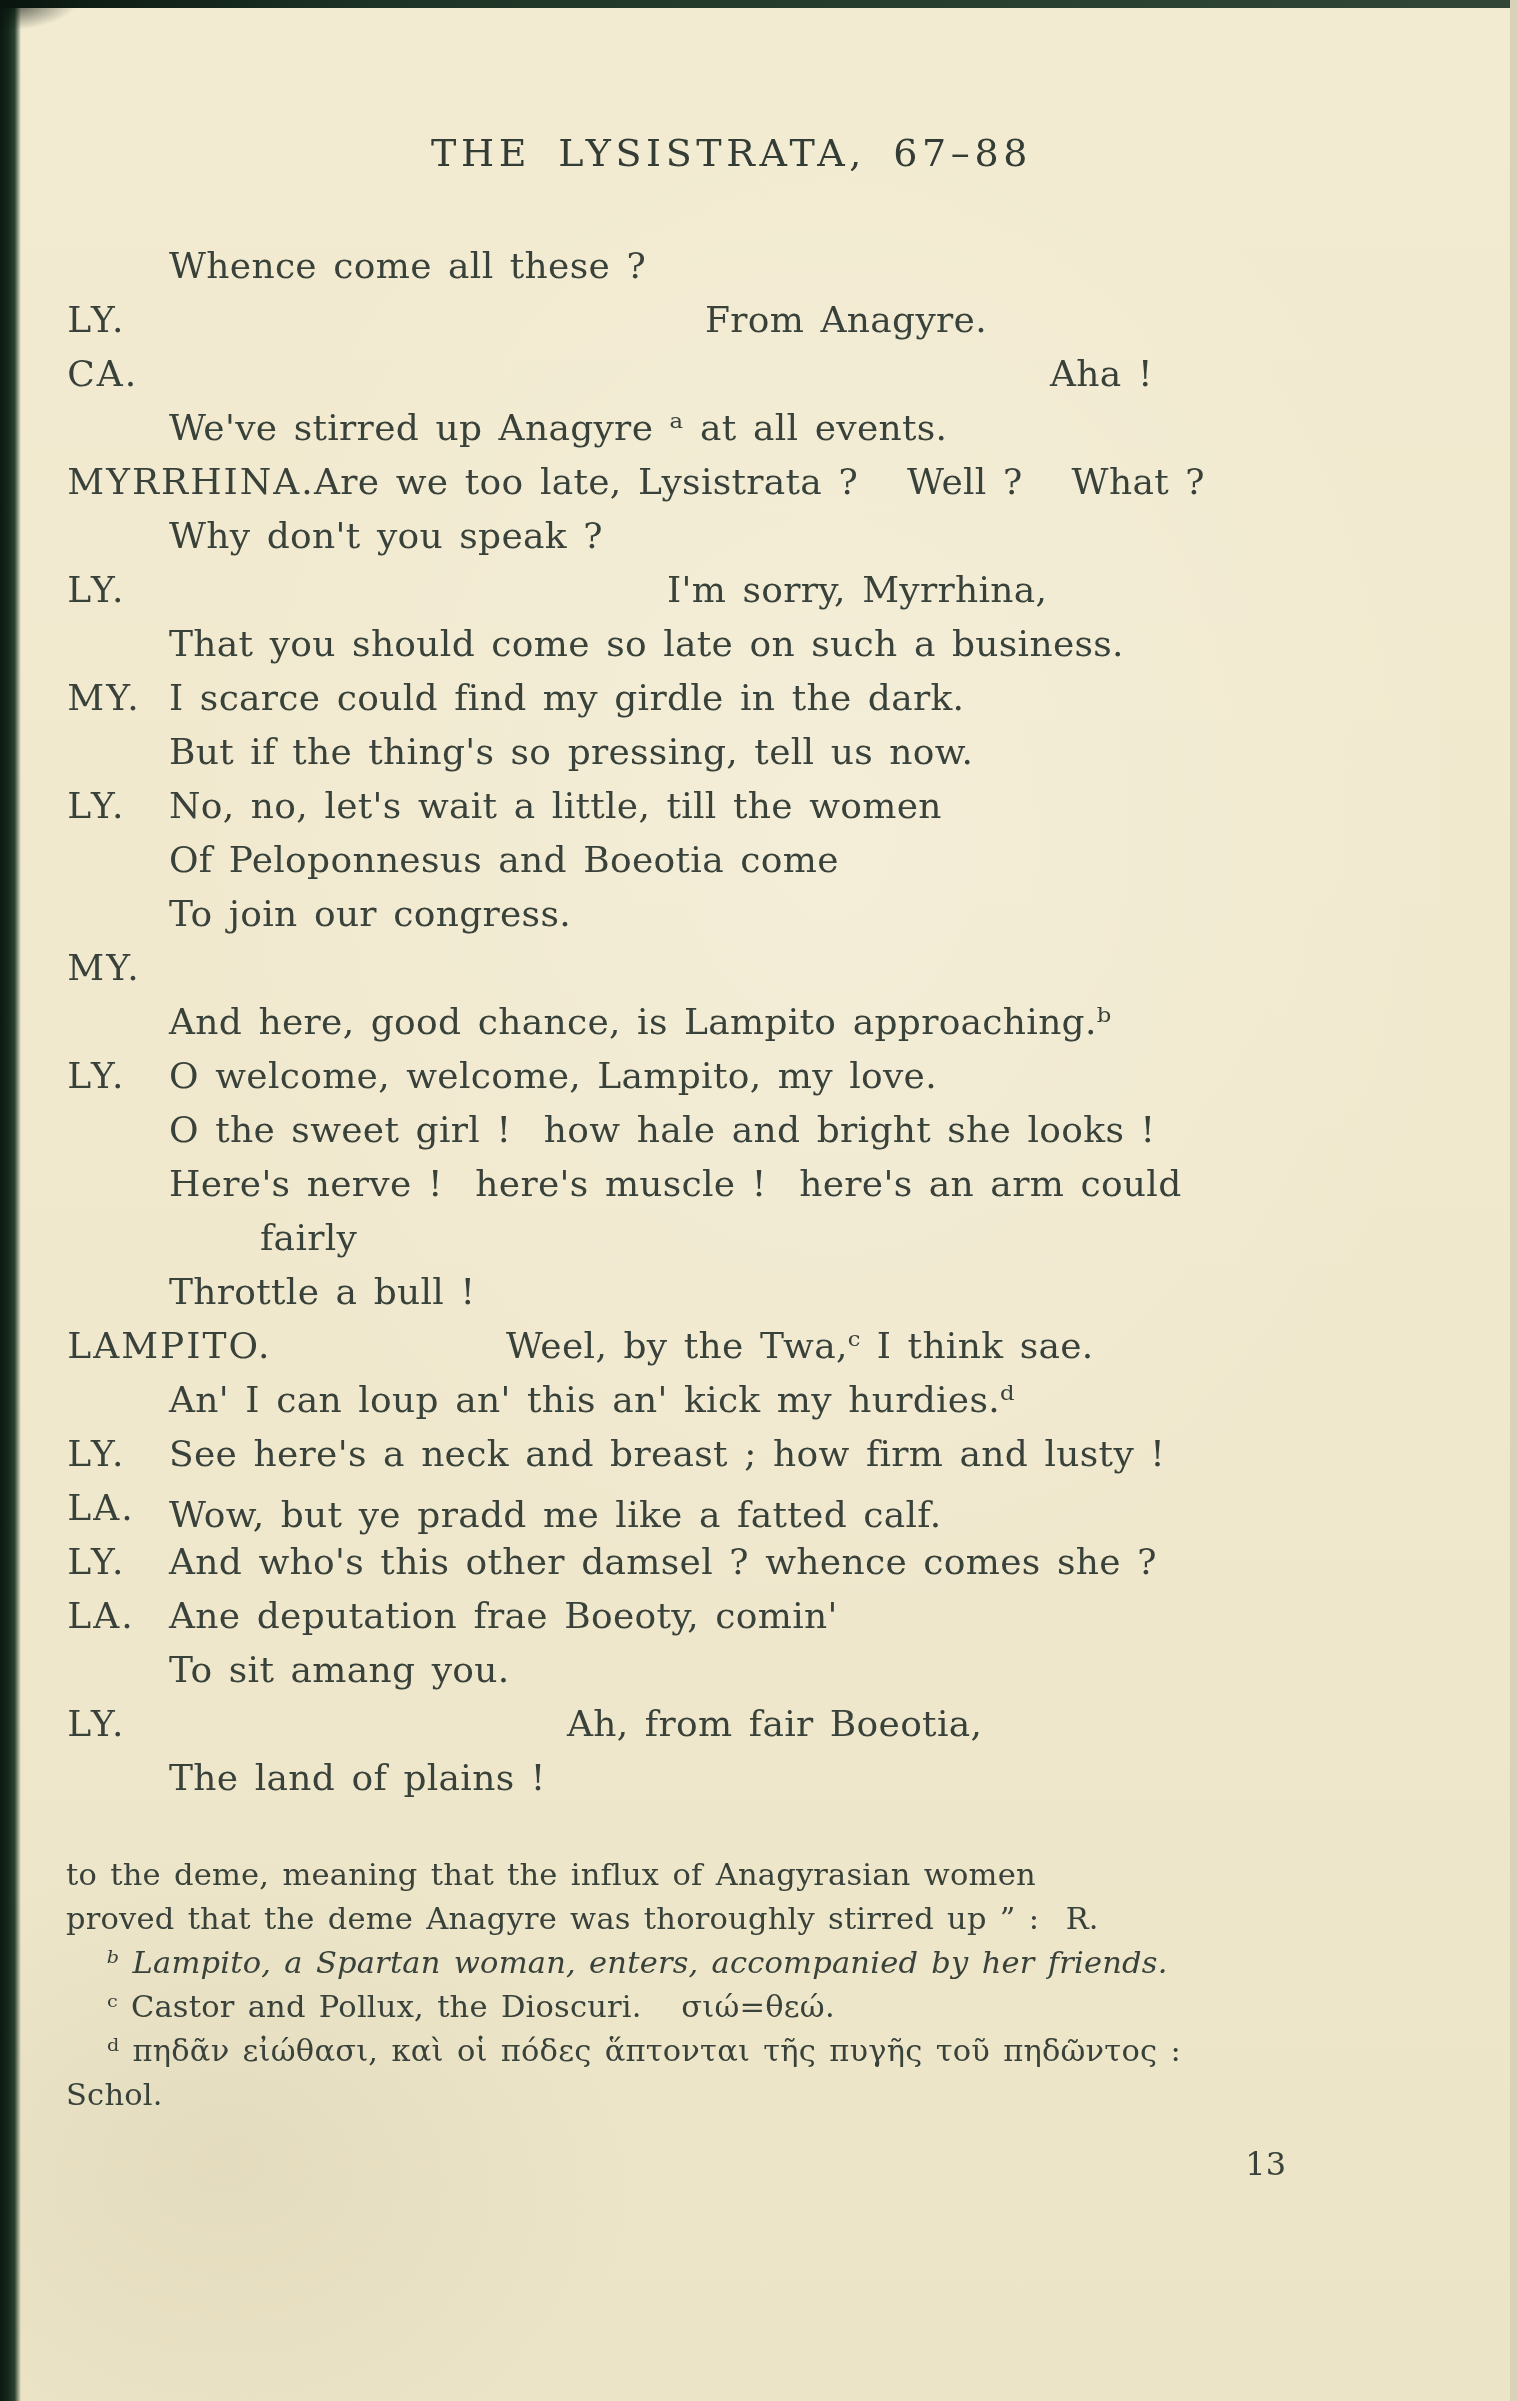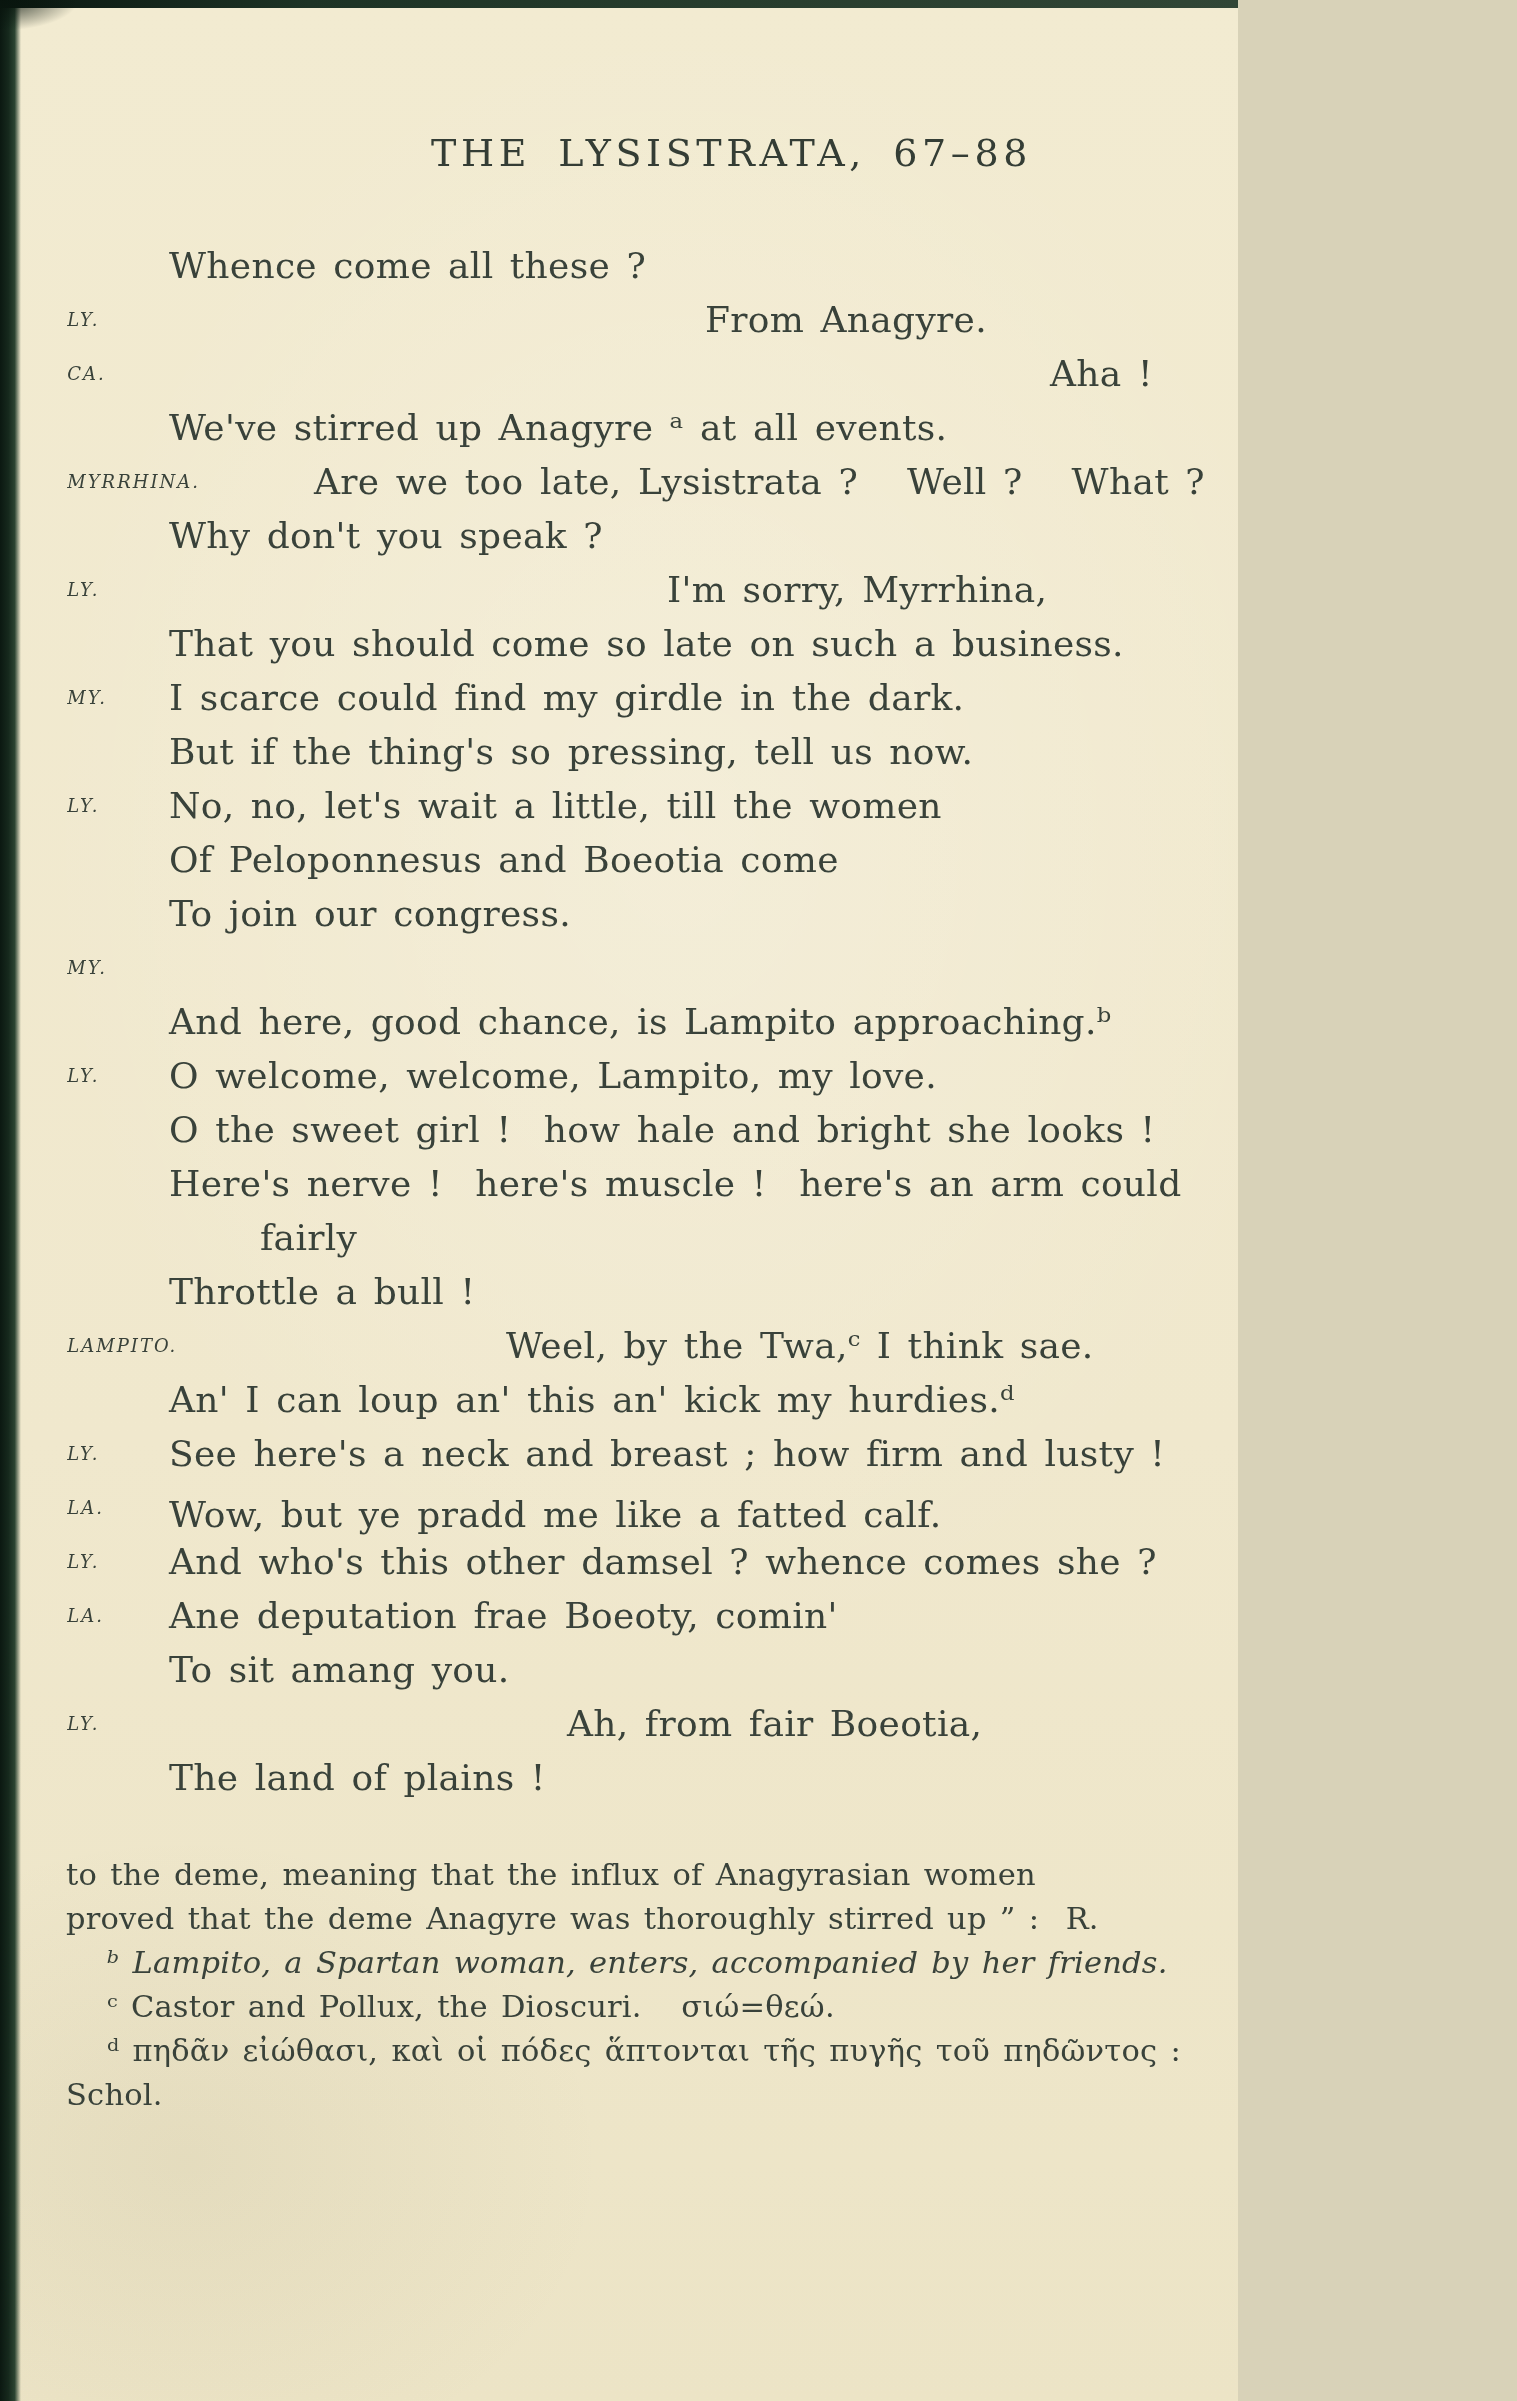--- a/index.html
+++ b/index.html
@@ -2,21 +2,21 @@
 <html style="font-size:10.6px"><head>
 <meta charset="utf-8">
 <style>
   html, body {
     margin: 0;
     padding: 0;
     background: #d8d2b8;
   }
   .page {
     position: relative;
-    width: 1238px;
+    width: 1510px;
     height: 2401px;
     background:
       radial-gradient(ellipse 927px 1192px at 55% 35%, rgba(255,255,255,0.20), rgba(255,255,255,0) 70%),
       radial-gradient(ellipse 596px 464px at 15% 90%, rgba(120,110,70,0.08), rgba(120,110,70,0) 70%),
       linear-gradient(#f2ebd1 0%, #f0e8cd 60%, #ece4c6 100%);
     overflow: hidden;
     font-family: "DejaVu Serif", "Liberation Serif", serif;
     color: #39423a;
   }
   .edge-left {
@@ -60,24 +60,23 @@
     font-size: 36px;
     letter-spacing: 0.3px;
     word-spacing: 4.6px;
     white-space: pre;
   }
   .verse .speaker {
     position: absolute;
     left: 1.3px;
     top: 0;
     line-height: 54px;
-    font-size: 18px;
+    font-size: 36px;
     letter-spacing: 2px;
     white-space: pre;
-    font-style: italic;
   }
   .verse .text {
     display: inline-block;
     white-space: pre;
   }
   .footnotes {
     margin-top: 48px;
     font-size: 30.5px;
     letter-spacing: 0.2px;
     word-spacing: 3.3px;

